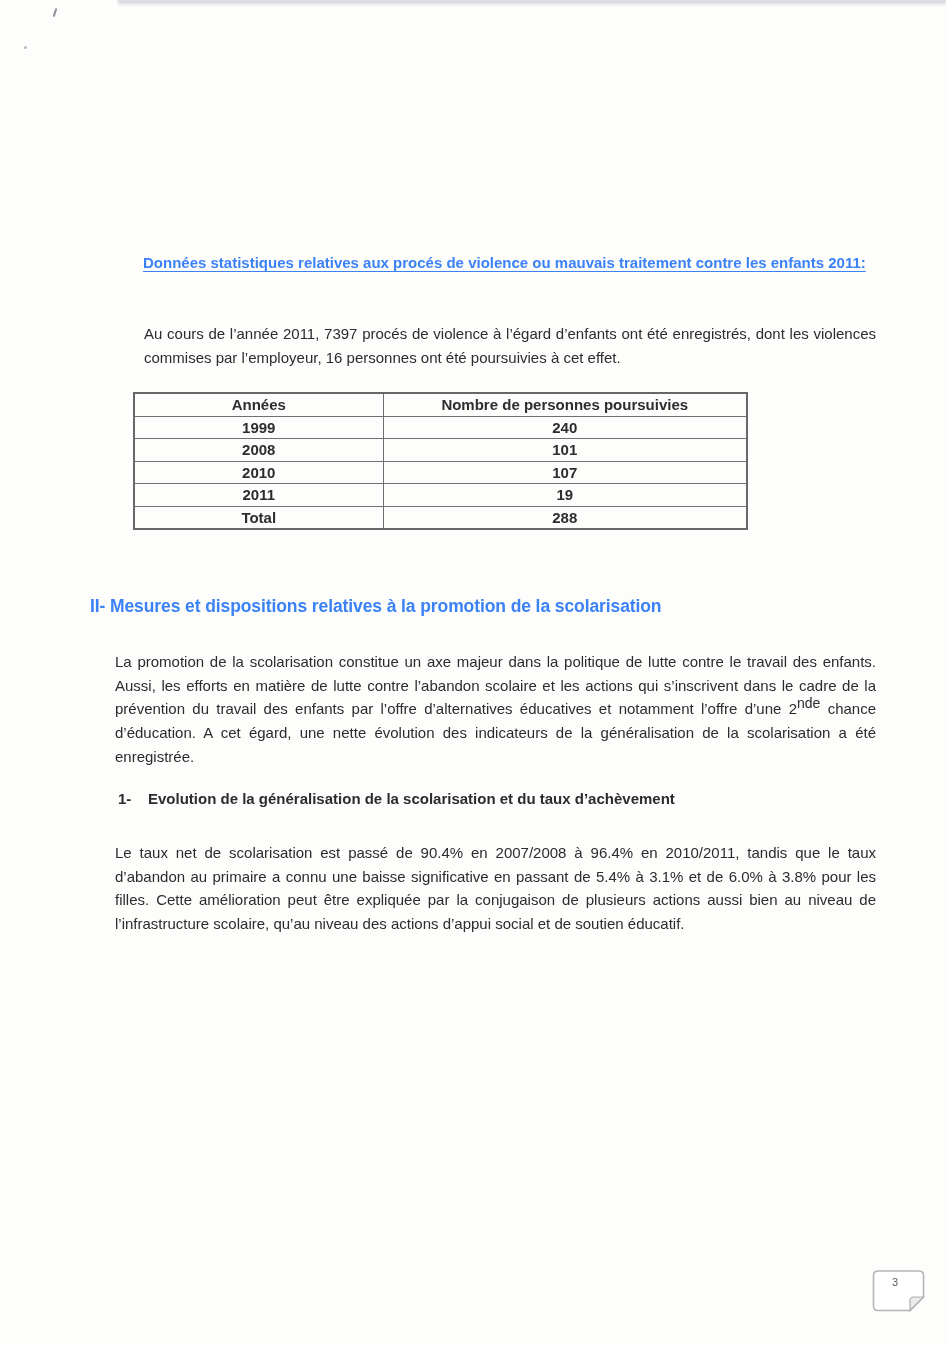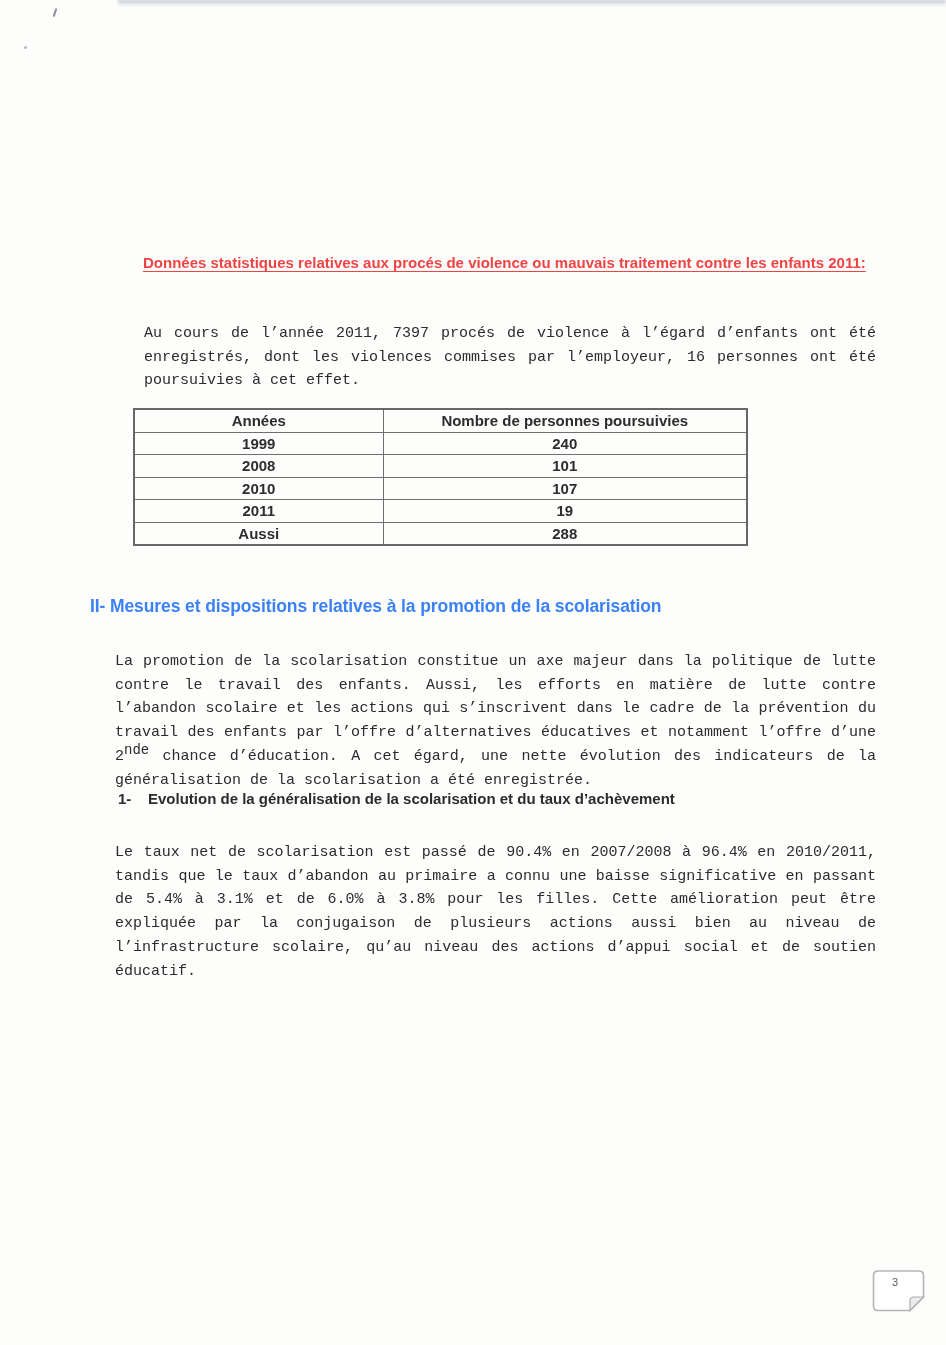--- a/index.html
+++ b/index.html
@@ -40,39 +40,38 @@
 
   .intro-heading {
     position: absolute;
     left: 143px; top: 251px; width: 733px;
     font-size: 15px; font-weight: bold;
     line-height: 23.5px;
     text-align: justify;
     text-decoration: underline;
     text-underline-offset: 3px;
     text-decoration-thickness: 1.4px;
-    color: #ef4444;
+    color: #3b82f6;
   }
 
   .para {
     position: absolute;
     font-size: 15px;
     line-height: 23.7px;
     text-align: justify;
     color: #2c2c2c;
-    font-family: Liberation Mono, monospace;
   }
   .para-intro { left: 144px; top: 322px; width: 732px; }
   .para-scolarisation { left: 115px; top: 650px; width: 761px; }
   .para-rates { left: 115px; top: 841px; width: 761px; }
   .para sup { font-size: 14px; line-height: 0; }
 
   .stats-table {
     position: absolute;
-    left: 133px; top: 408px;
+    left: 133px; top: 392px;
     width: 613px;
     border-collapse: collapse;
     table-layout: fixed;
   }
   .stats-table col.c-year { width: 249px; }
   .stats-table col.c-count { width: 364px; }
   .stats-table th, .stats-table td {
     border: 1.2px solid #6f6f6f;
     text-align: center;
     vertical-align: middle;
@@ -148,21 +147,21 @@
       </tr>
       <tr>
         <td>2010</td>
         <td>107</td>
       </tr>
       <tr>
         <td>2011</td>
         <td>19</td>
       </tr>
       <tr>
-        <td>Aussi</td>
+        <td>Total</td>
         <td>288</td>
       </tr>
     </tbody>
   </table>
 
   <div class="section-heading" style="color: #3b82f6;">II- Mesures et dispositions relatives à la promotion de la scolarisation</div>
 
   <div class="para para-scolarisation"><span>La promotion de la scolarisation constitue un axe majeur dans la politique de lutte contre le travail des enfants. Aussi, les efforts en matière de lutte contre l’abandon scolaire et les actions qui s’inscrivent dans le cadre de la prévention du travail des enfants par l’offre d’alternatives éducatives et notamment l’offre d’une 2</span><sup>nde</sup><span> chance d’éducation. A cet égard, une nette évolution des indicateurs de la généralisation de la scolarisation a été enregistrée.</span></div>
 
   <div class="subsection-heading">

